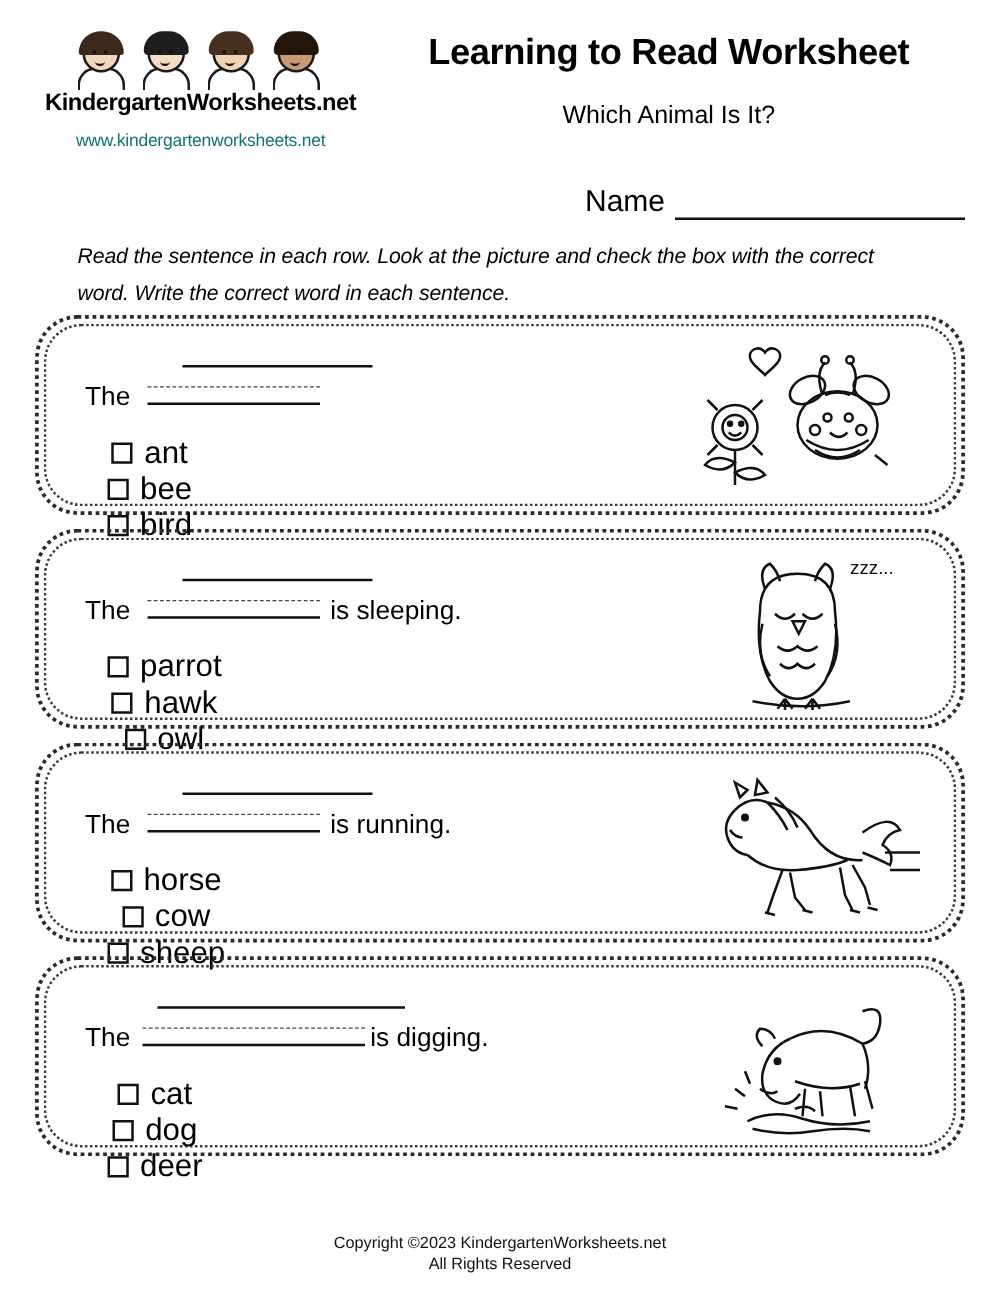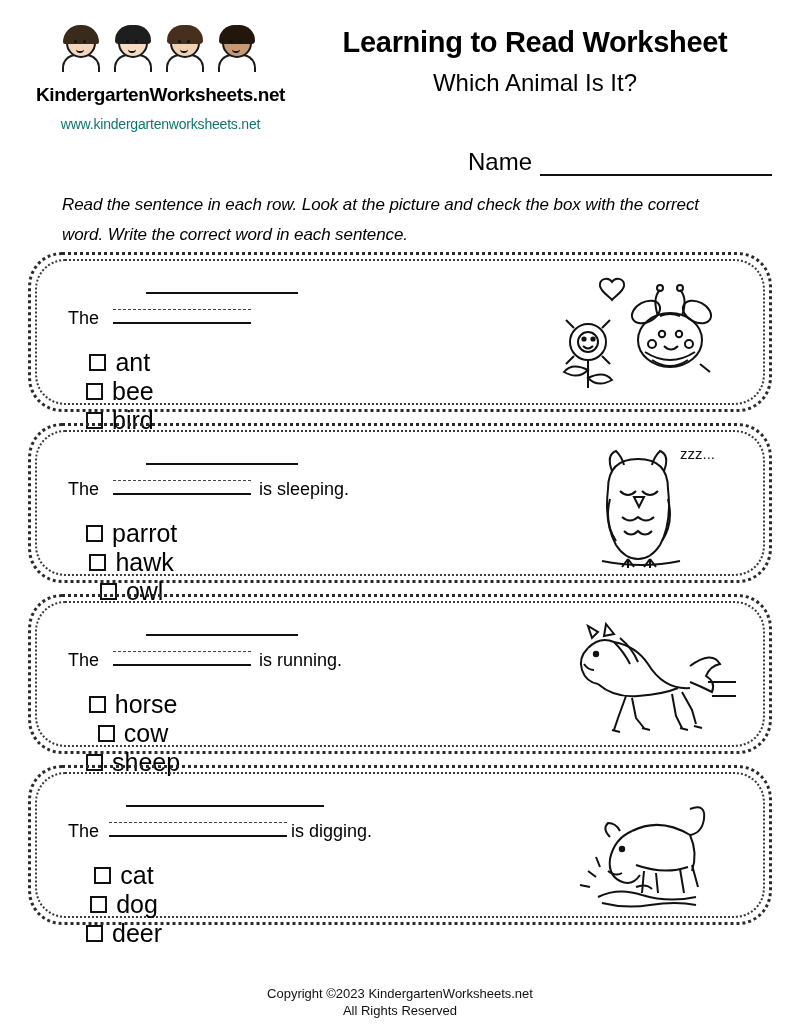--- a/index.html
+++ b/index.html
@@ -115,21 +115,21 @@
   .kid.k4 { left: 156px; }
   .kid.k4 .head { background: #c89a74; }
   .kid.k4 .hair { background: #23160c; }
 
   .logo-wordmark {
     font-family: "Liberation Sans", sans-serif;
     font-weight: bold;
     font-size: 19px;
     letter-spacing: -0.4px;
     white-space: nowrap;
-    margin-top: 12px;
+    margin-top: 0;
   }
   .logo-url {
     margin-top: 10px;
     font-size: 14px;
     color: #0f766e;
     letter-spacing: -0.2px;
     font-family: "Liberation Sans", sans-serif;
   }
 
   .title-block {
@@ -140,23 +140,23 @@
     text-align: center;
   }
   .title-main {
     font-family: Liberation Sans, sans-serif;
     font-size: 29px;
     font-weight: bold;
     letter-spacing: -0.3px;
     white-space: nowrap;
   }
   .title-sub {
-    margin-top: 10px;
-    font-family: "Liberation Sans", sans-serif;
-    font-size: 24px;
+    margin-top: 22px;
+    font-family: "Liberation Sans", sans-serif;
+    font-size: 20px;
     letter-spacing: 0px;
   }
 
   .name-row {
     position: absolute;
     right: 28px;
     top: 130px;
     display: flex;
     align-items: flex-end;
   }
@@ -220,21 +220,21 @@
     padding: 0 26px;
     box-sizing: border-box;
   }
 
   .sentence {
     position: absolute;
     left: 40px;
     top: 42px;
     display: flex;
     align-items: baseline;
-    font-size: 18px;
+    font-size: 21px;
     font-family: "Liberation Sans", sans-serif;
     white-space: nowrap;
   }
   .sentence .word { padding-right: 6px; }
   .blank {
     display: inline-block;
     height: 30px;
     position: relative;
     margin: 0 8px;
   }

